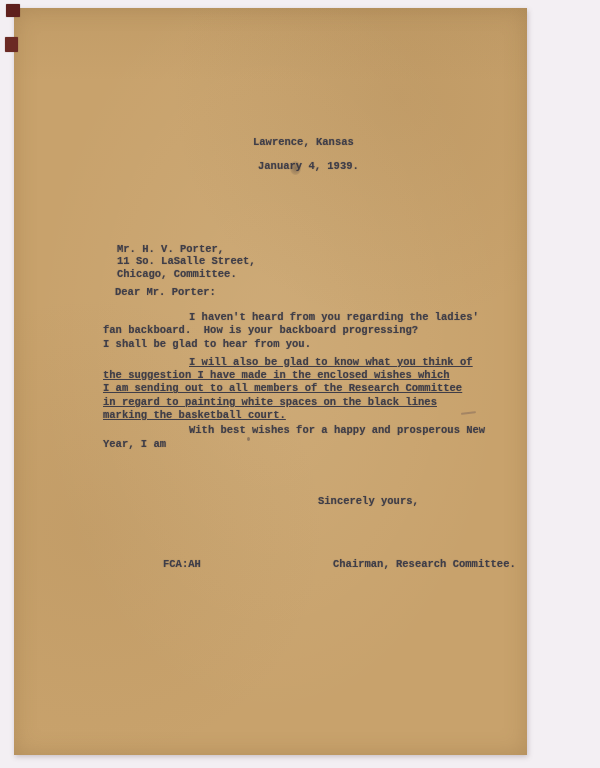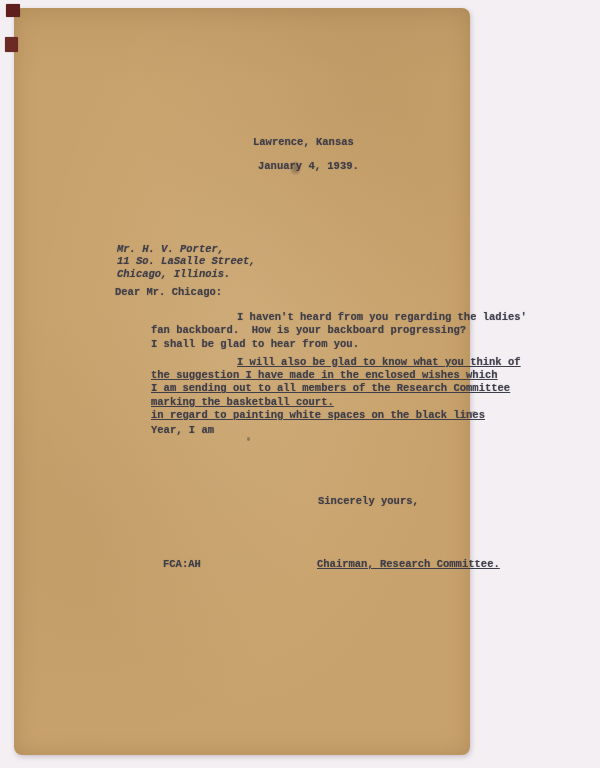--- a/index.html
+++ b/index.html
@@ -6,51 +6,51 @@
   .screen{
     position:relative;
     width:600px;height:768px;
     background:#f3eff3;
     overflow:hidden;
     font-family:"Liberation Mono","DejaVu Sans Mono",monospace;
   }
   .paper{
     position:absolute;
     left:14px;top:8px;
-    width:456px;height:747px;
+    width:513px;height:747px;
     background-color:#c8a26c;
     background-image:
       radial-gradient(circle at 75% 12%, rgba(125,90,45,0.10), transparent 30%),
       radial-gradient(circle at 15% 70%, rgba(125,90,45,0.07), transparent 35%),
       radial-gradient(ellipse at 50% 45%, rgba(255,246,222,0.10), transparent 65%),
       linear-gradient(180deg, rgba(110,80,40,0.07), rgba(0,0,0,0) 10%);
     box-shadow: inset 0 0 22px rgba(120,85,45,0.28), 1px 2px 5px rgba(110,90,100,0.30);
-    border-radius:8px;
+    border-radius:0;
   }
   
   .ink{
     color:rgba(58,58,70,0.92);
     font-weight:700;
     font-size:10.5px;
     text-shadow:0 0 1px rgba(58,58,70,0.55);
   }
   .tline{white-space:pre;line-height:13.3px;}
   .heading-block{position:absolute;left:239px;top:128px;}
   .heading-block .date{margin-left:5px;margin-top:11px;}
-  .recipient-block{position:absolute;left:103px;top:235px;font-style:italic;}
+  .recipient-block{position:absolute;left:103px;top:235px;}
   .recipient-block .tline{line-height:12.4px;}
   .salutation{position:absolute;left:101px;top:278px;}
-  .letter-body{position:absolute;left:89px;top:303px;width:420px;margin-left:48px;}
+  .letter-body{position:absolute;left:89px;top:303px;width:420px;}
   .para .indent{margin-left:86px;}
   .para.p0{margin-bottom:5px;}
   .para.p1{margin-bottom:2px;text-decoration:underline;}
   .closing{position:absolute;left:304px;top:487px;}
   .signoff{position:absolute;left:0;top:550px;width:569px;height:14px;}
   .initials{position:absolute;left:149px;top:0;}
-  .sig-title{position:absolute;left:303px;top:0;text-decoration:underline;}
+  .sig-title{position:absolute;left:319px;top:0;}
   
   .tab1,.tab2{position:absolute;border-radius:1px;z-index:3;}
   .tab1{left:6px;top:4px;width:14px;height:13px;background:#5f201d;box-shadow:0 0 1px rgba(60,20,18,0.7);}
   .tab2{left:5px;top:37px;width:13px;height:15px;background:#6b2a24;box-shadow:0 0 1px rgba(60,20,18,0.7);}
   
   .smudge{
     position:absolute;left:276px;top:153px;width:11px;height:14px;
     background:radial-gradient(ellipse at 50% 50%, rgba(45,40,48,0.40), rgba(45,40,48,0.10) 70%, transparent);
     border-radius:50%;
   }
@@ -75,39 +75,40 @@
 
     <div class="heading-block">
       <div class="tline">Lawrence, Kansas</div>
       <div class="tline date">January 4, 1939.</div>
     </div>
     <div class="smudge"></div>
 
     <div class="recipient-block">
         <div class="tline">Mr. H. V. Porter,</div>
         <div class="tline">11 So. LaSalle Street,</div>
-        <div class="tline">Chicago, Illinois.</div>
+        <div class="tline">Chicago, Committee.</div>
       </div>
 
-    <div class="salutation tline">Dear Mr. Chicago:</div>
+    <div class="salutation tline">Dear Mr. Porter:</div>
 
     <div class="letter-body">
         <div class="para p0">
           <div class="tline indent">I haven't heard from you regarding the ladies'</div>
           <div class="tline">fan backboard.  How is your backboard progressing?</div>
           <div class="tline">I shall be glad to hear from you.</div>
         </div>
         <div class="para p1">
           <div class="tline indent">I will also be glad to know what you think of</div>
           <div class="tline">the suggestion I have made in the enclosed wishes which</div>
           <div class="tline">I am sending out to all members of the Research Committee</div>
+          <div class="tline">in regard to painting white spaces on the black lines</div>
           <div class="tline">marking the basketball court.</div>
-          <div class="tline">in regard to painting white spaces on the black lines</div>
         </div>
         <div class="para p2">
+          <div class="tline indent">With best wishes for a happy and prosperous New</div>
           <div class="tline">Year, I am</div>
         </div>
       </div>
 
     <div class="pencil-dash"></div>
     <div class="ink-dot"></div>
 
     <div class="closing tline">Sincerely yours,</div>
 
     <div class="signoff">

